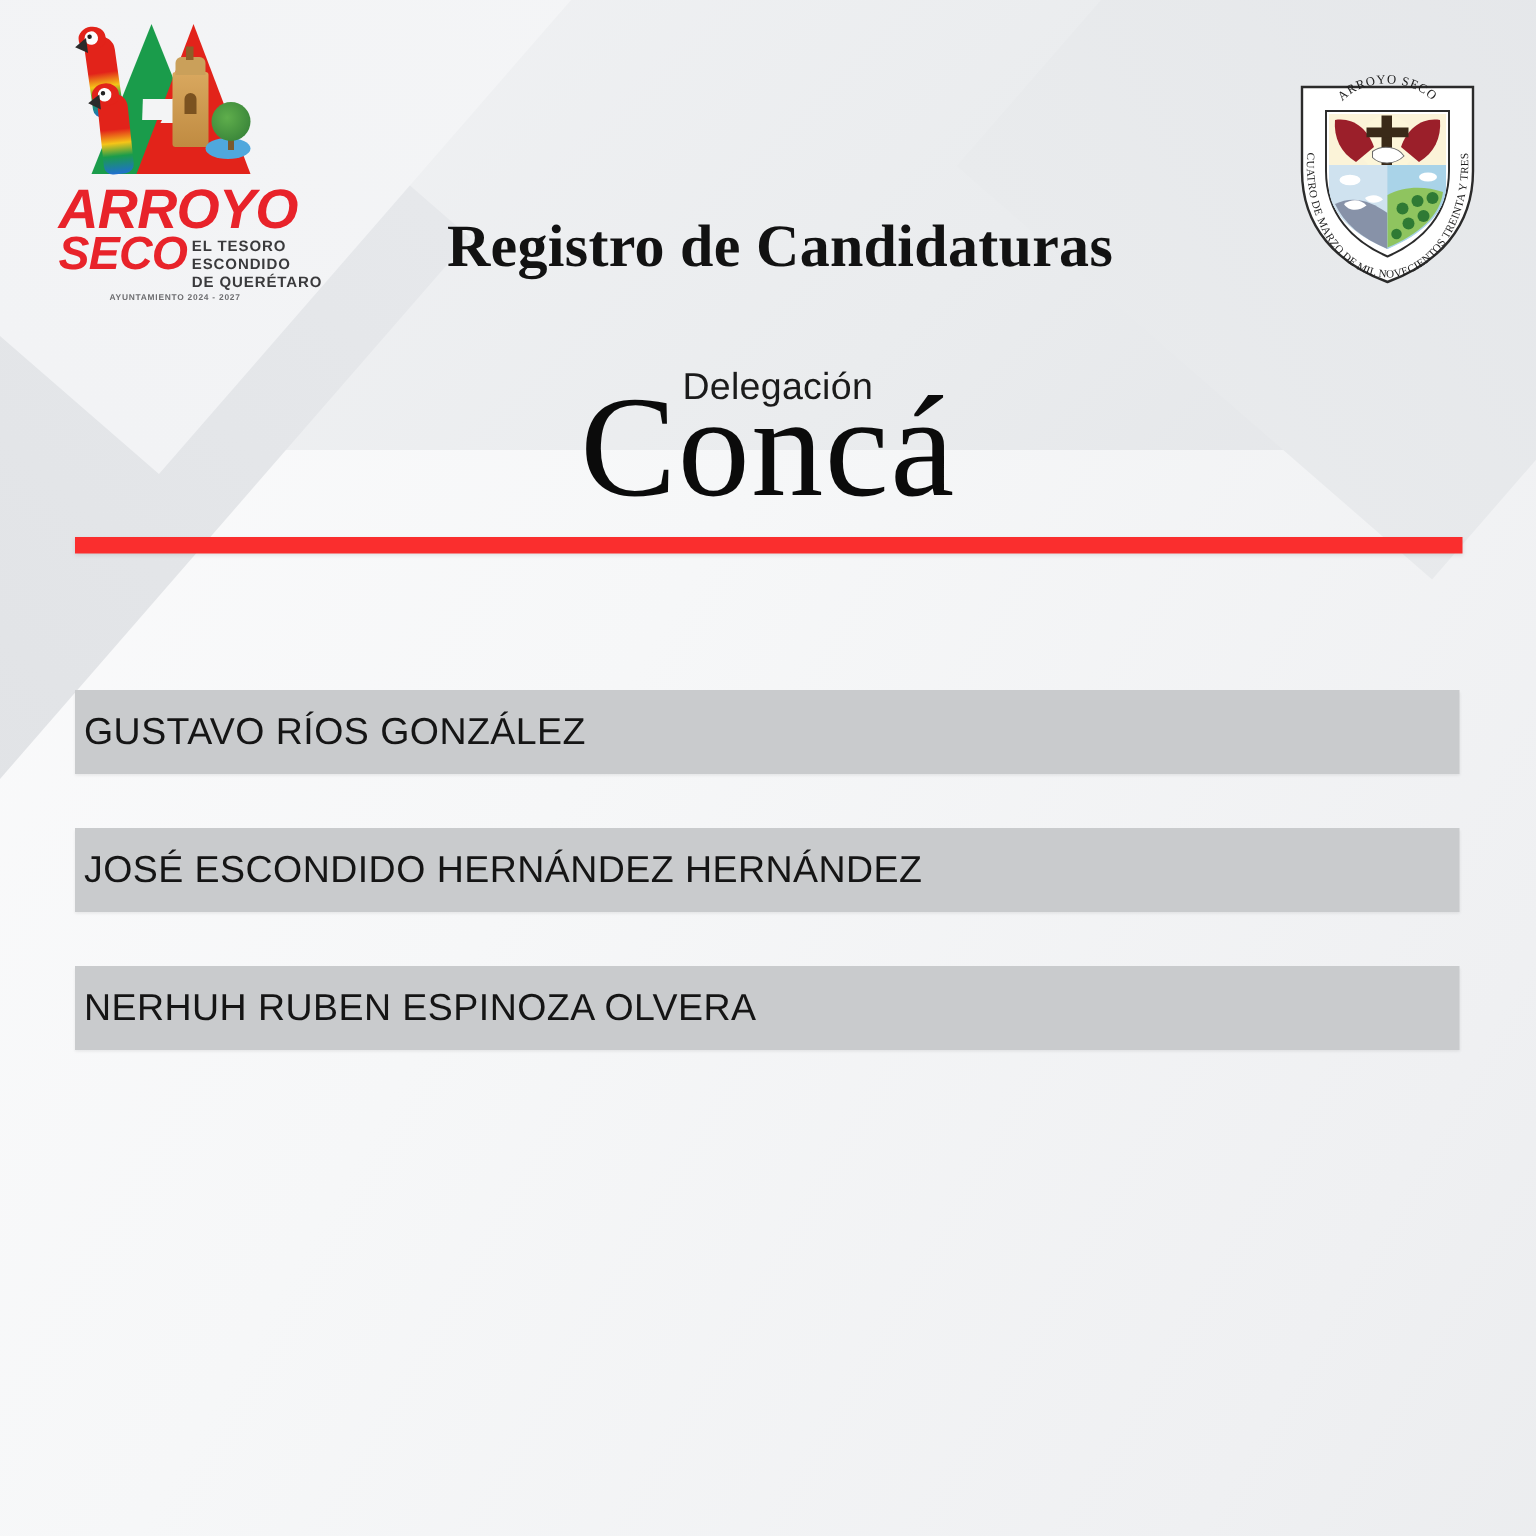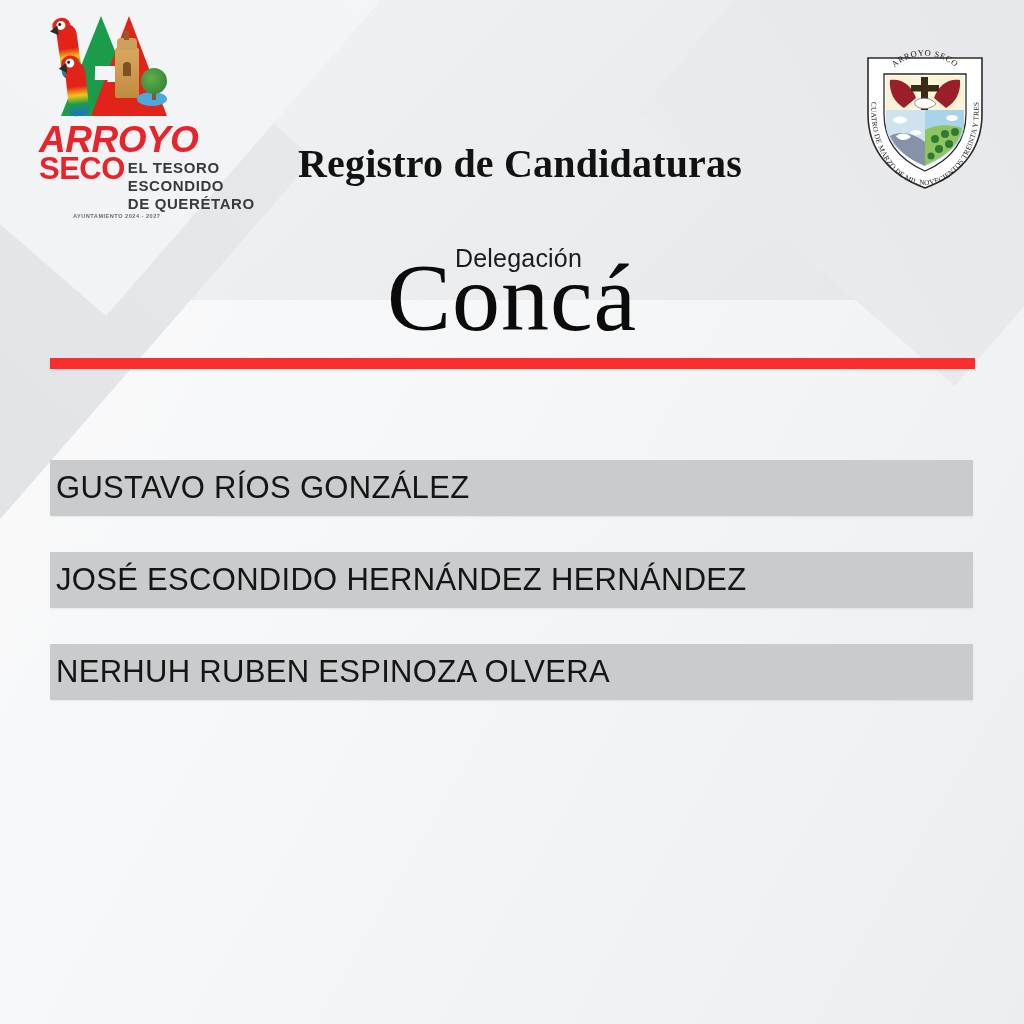--- a/index.html
+++ b/index.html
@@ -189,32 +189,33 @@
   }
   .logo-seco-row {
     display: flex;
     align-items: flex-start;
     margin-left: 6px;
     margin-top: -2px;
   }
   .logo-seco {
     font-family: "Liberation Sans", sans-serif;
     font-weight: bold;
+    font-style: italic;
     color: #e8232a;
     font-size: 31px;
     letter-spacing: -0.5px;
     line-height: 0.93;
   }
   .logo-tagline {
     margin-left: 3px;
     margin-top: 4px;
     font-family: "Liberation Sans", sans-serif;
     font-weight: bold;
     color: #3a3a3c;
-    font-size: 15px;
+    font-size: 10px;
     letter-spacing: 0.6px;
     line-height: 1.18;
     white-space: nowrap;
   }
   .logo-ayto {
     margin-left: 40px;
     margin-top: 1px;
     font-family: "Liberation Sans", sans-serif;
     font-weight: bold;
     color: #6d6d70;
@@ -291,21 +292,21 @@
   .candidate-row {
     height: 56px;
     background: #c9cbcd;
     display: flex;
     align-items: center;
     margin-bottom: 36px;
     box-shadow: 0 1px 2px rgba(0,0,0,0.07);
   }
   .candidate-name {
     font-family: "Liberation Sans", sans-serif;
-    font-size: 31px;
+    font-size: 25px;
     color: #151515;
     letter-spacing: 0.3px;
     padding-left: 6px;
     white-space: nowrap;
   }
 </style>
 </head>
 <body>
 
 <div id="poster">

